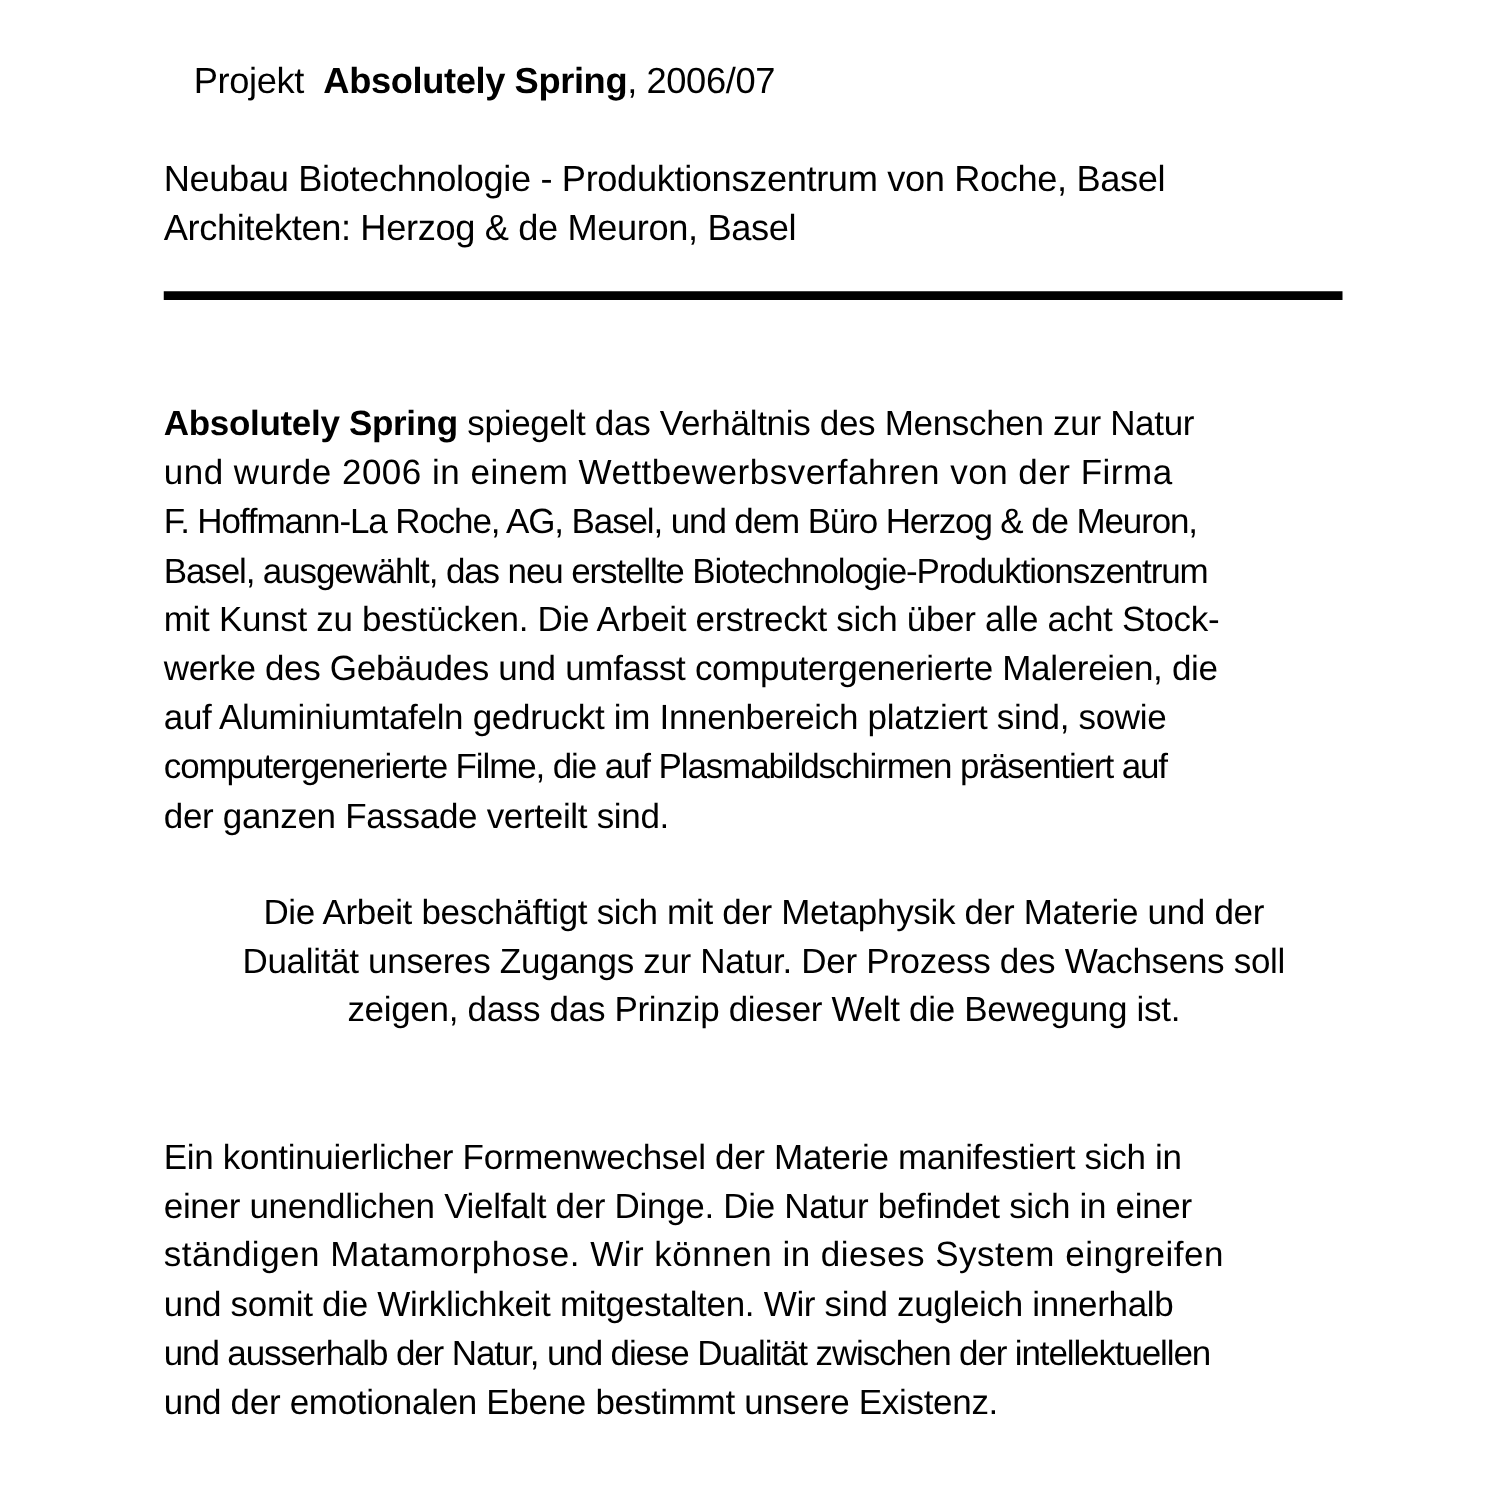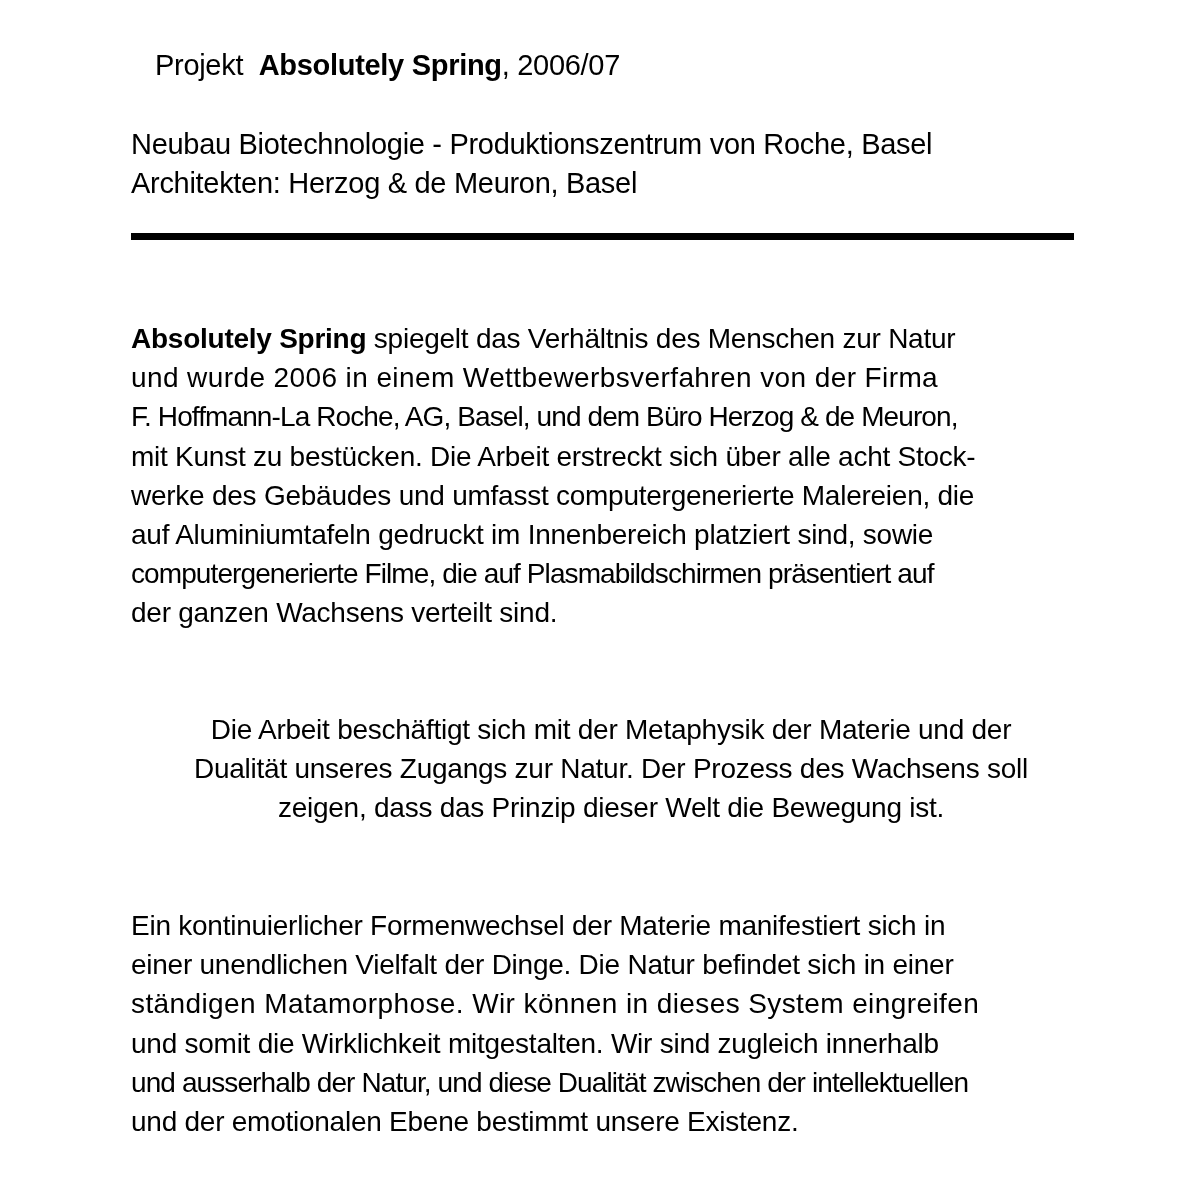--- a/index.html
+++ b/index.html
@@ -80,25 +80,26 @@
 
   <div class="sub-line sub-1">Neubau Biotechnologie - Produktionszentrum von Roche, Basel</div>
   <div class="sub-line sub-2">Architekten:  Herzog &amp; de Meuron, Basel</div>
 
   <div class="rule"></div>
 
   <div class="body-text p1">
     <span class="ln"><b>Absolutely Spring</b><span> spiegelt das Verhältnis des Menschen zur Natur</span></span>
     <span class="ln wide">und wurde 2006 in einem Wettbewerbsverfahren von der Firma</span>
     <span class="ln tight">F. Hoffmann-La Roche, AG, Basel, und dem Büro Herzog &amp; de Meuron,</span>
+    <span class="ln tight">Basel, ausgewählt, das neu erstellte Biotechnologie-Produktionszentrum</span>
     <span class="ln">mit Kunst zu bestücken. Die Arbeit erstreckt sich über alle acht Stock-</span>
     <span class="ln">werke des Gebäudes und umfasst computergenerierte Malereien, die</span>
     <span class="ln">auf Aluminiumtafeln gedruckt im Innenbereich platziert sind, sowie</span>
     <span class="ln tight">computergenerierte Filme, die auf Plasmabildschirmen präsentiert auf</span>
-    <span class="ln">der ganzen Wachsens verteilt sind.</span>
+    <span class="ln">der ganzen Fassade verteilt sind.</span>
   </div>
 
   <div class="body-text p2">
     <span class="ln">Die Arbeit beschäftigt sich mit der Metaphysik der Materie und der</span>
     <span class="ln">Dualität unseres Zugangs zur Natur. Der Prozess des Wachsens soll</span>
     <span class="ln">zeigen, dass das Prinzip dieser Welt die Bewegung ist.</span>
   </div>
 
   <div class="body-text p3">
     <span class="ln">Ein kontinuierlicher Formenwechsel der Materie manifestiert sich in</span>

